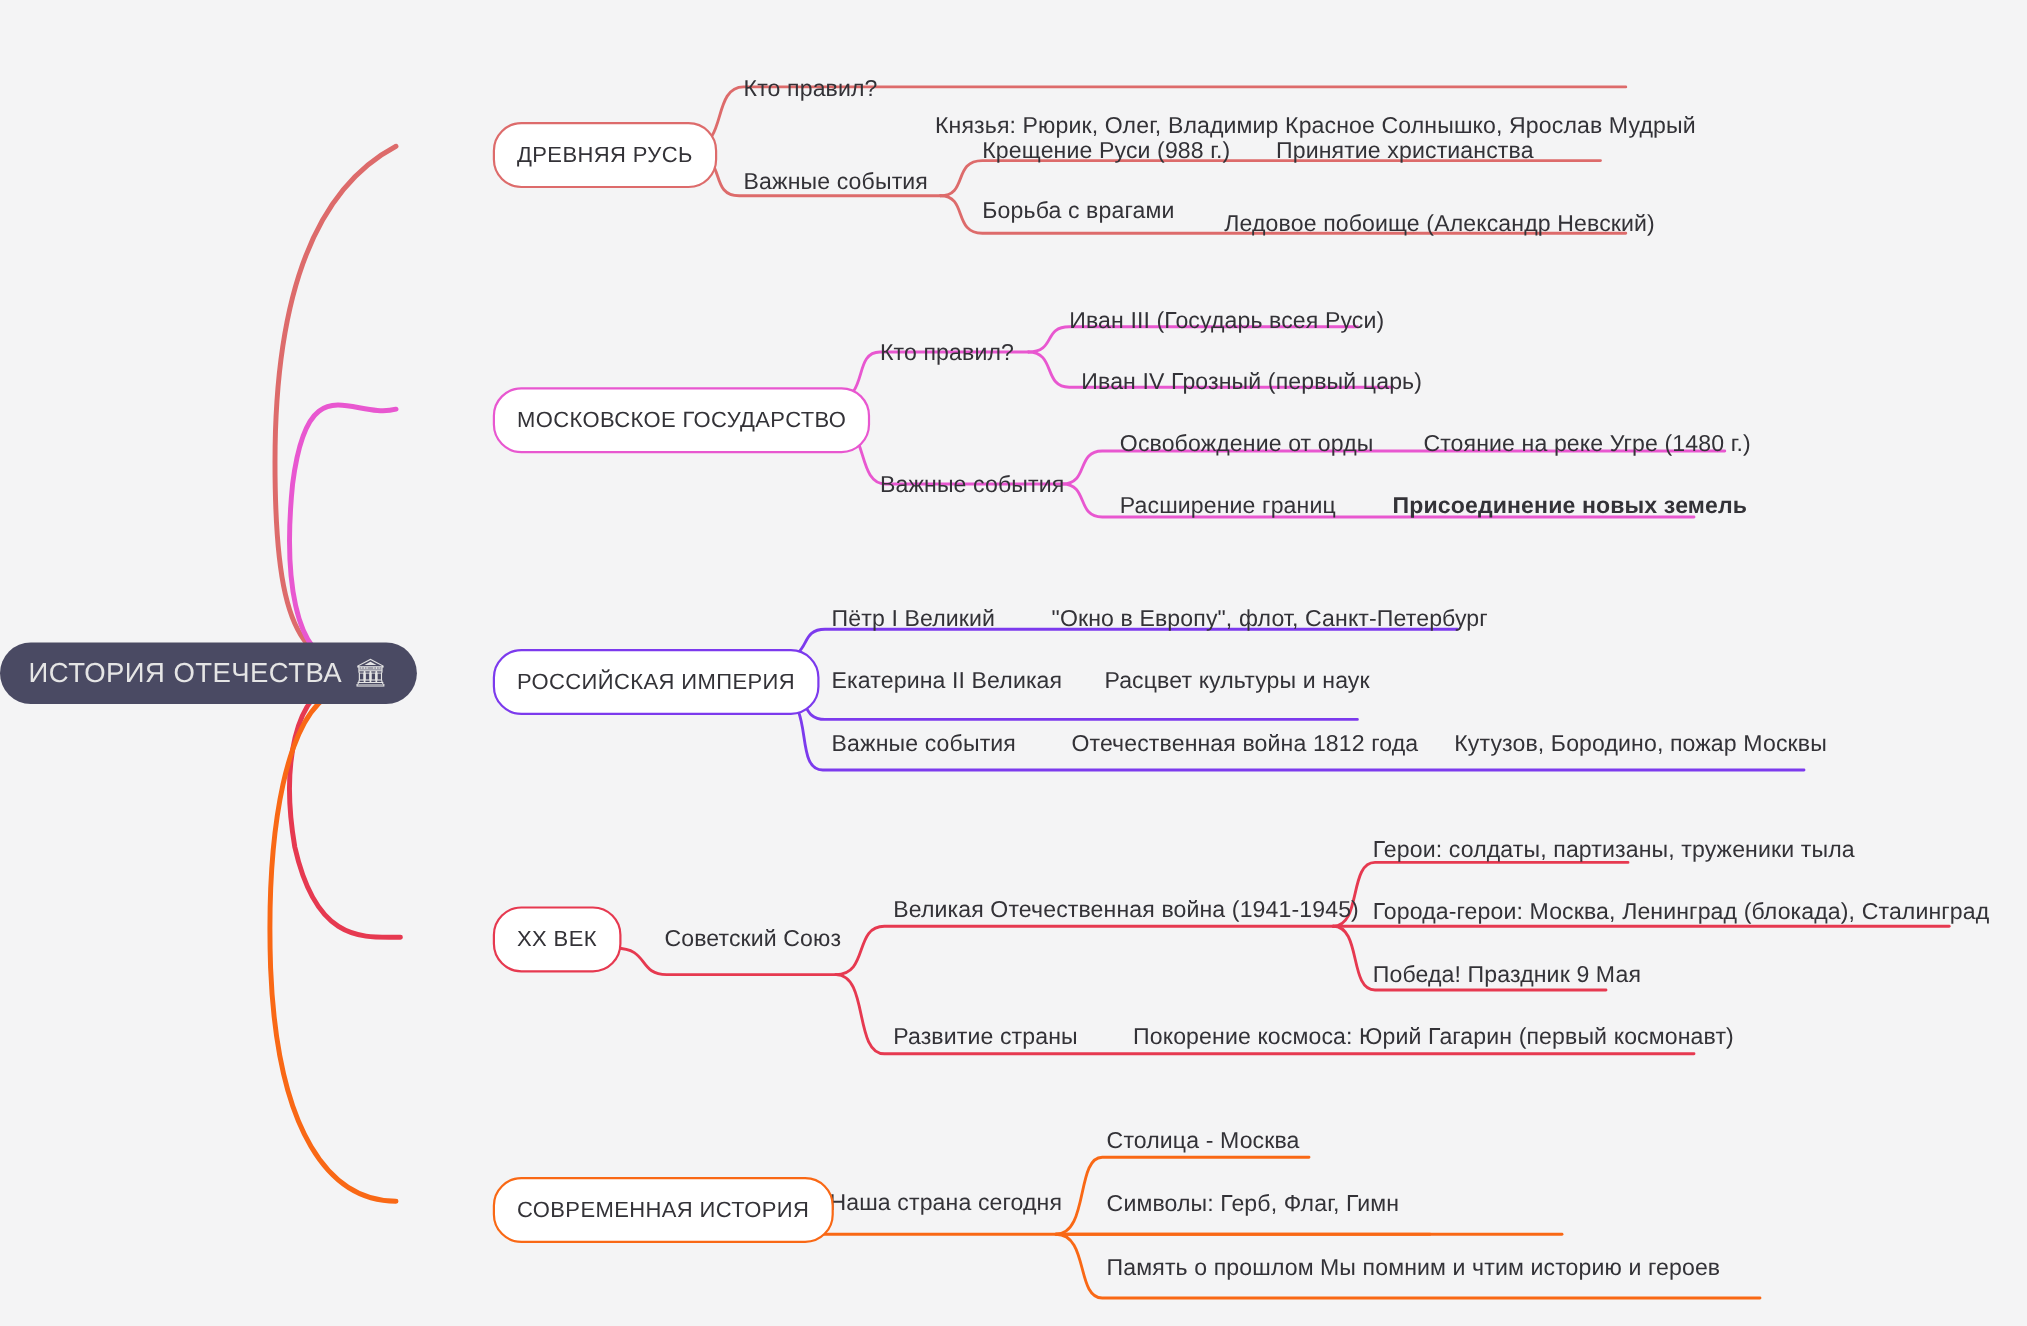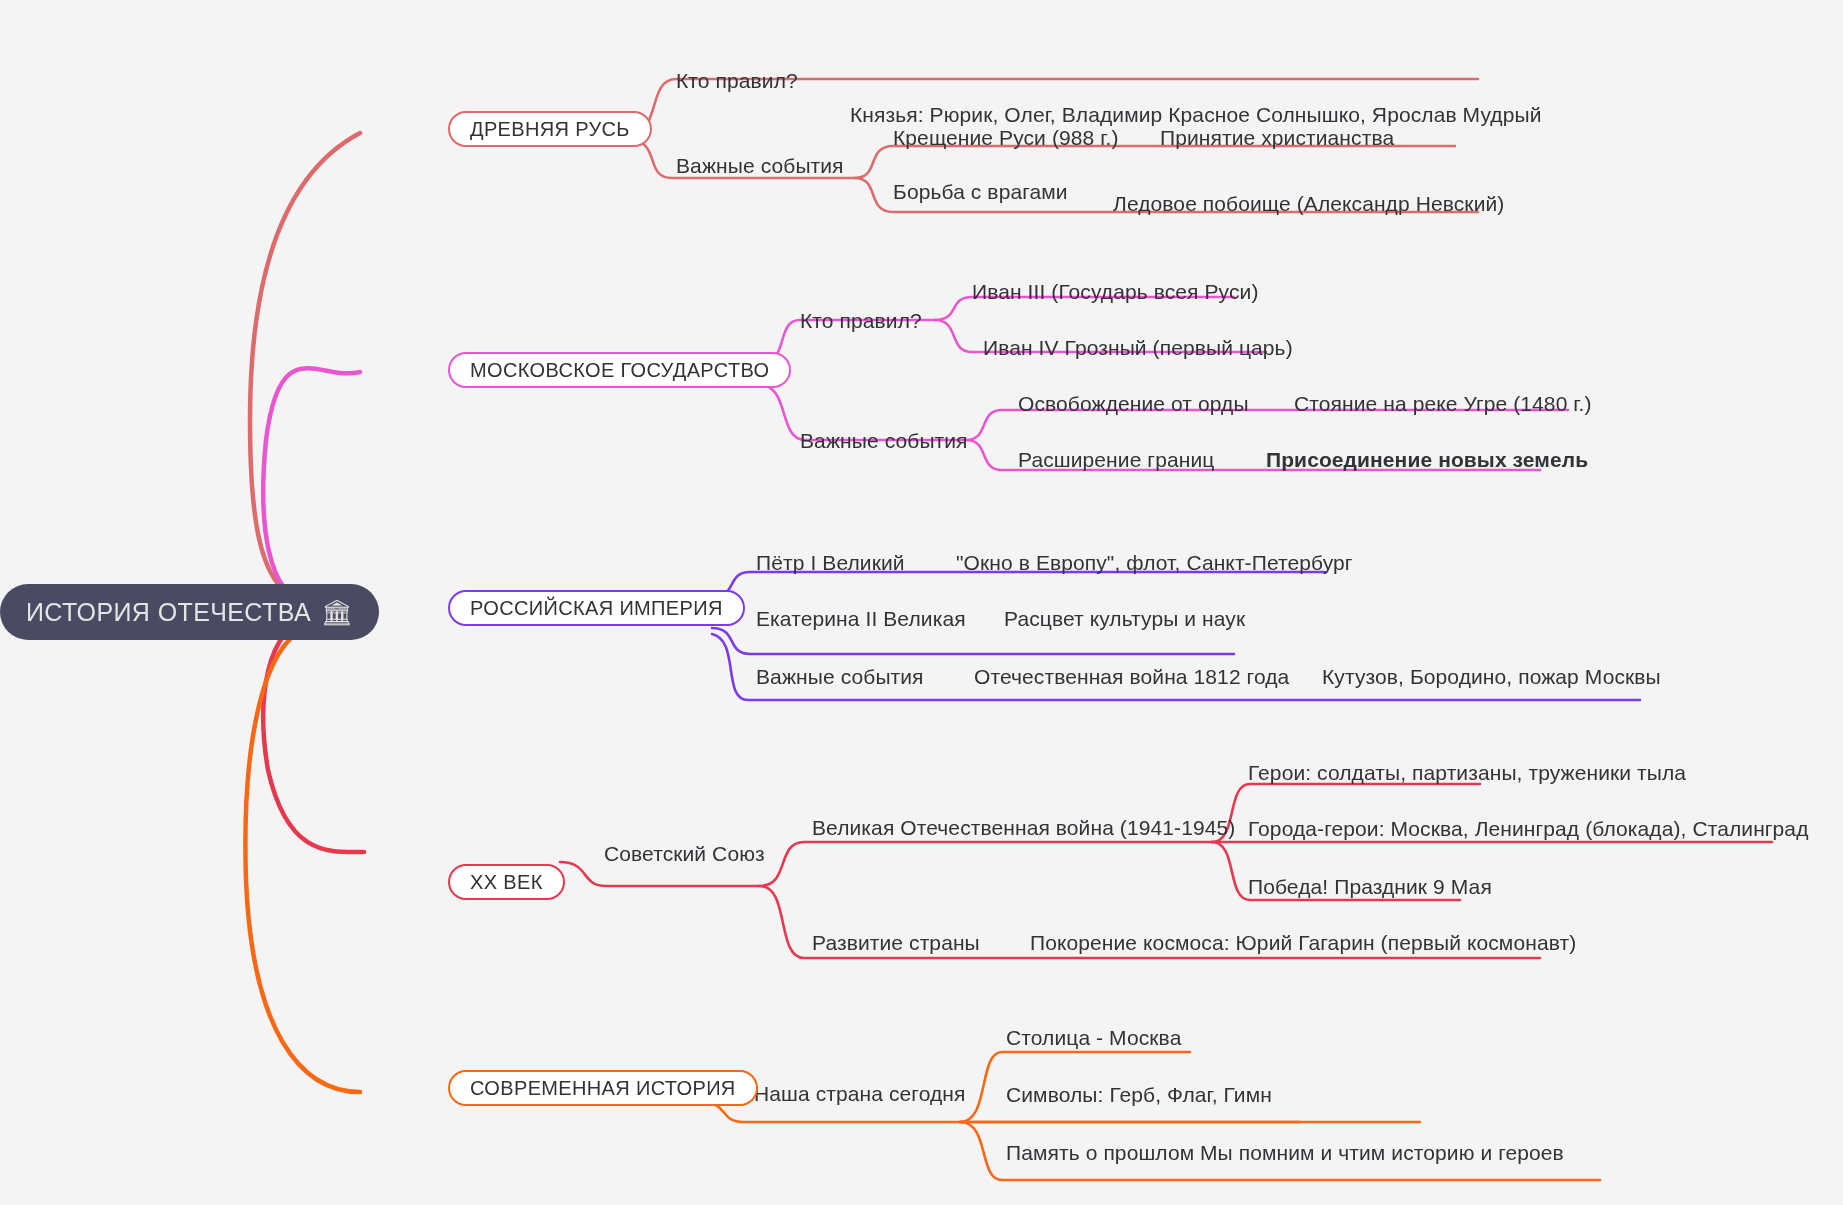--- a/index.html
+++ b/index.html
@@ -35,21 +35,21 @@
     box-sizing:border-box;
     z-index:5;
   }
   .root-icon{font-size:25px;line-height:1;}
   .branch-node{
     position:absolute;
     display:flex;align-items:center;justify-content:center;
     background:#ffffff;
     border:2.5px solid #888;
     border-radius:26px;
-    height:36px;
+    height:60px;
     padding:0 20px;
     font-size:20px;
     color:#333237;
     letter-spacing:.35px;
     box-sizing:border-box;
     z-index:4;
   }
   .leaf{z-index:3;}
 </style>
 </head>
@@ -134,21 +134,21 @@
   <span>РОССИЙСКАЯ ИМПЕРИЯ</span>
 </div>
 <div class="lbl leaf" style="left:756px;top:552px;">Пётр I Великий</div>
 <div class="lbl leaf" style="left:956px;top:552px;">"Окно в Европу", флот, Санкт-Петербург</div>
 <div class="lbl leaf" style="left:756px;top:608px;">Екатерина II Великая</div>
 <div class="lbl leaf" style="left:1004px;top:608px;">Расцвет культуры и наук</div>
 <div class="lbl leaf" style="left:756px;top:666px;">Важные события</div>
 <div class="lbl leaf" style="left:974px;top:666px;">Отечественная война 1812 года</div>
 <div class="lbl leaf" style="left:1322px;top:666px;">Кутузов, Бородино, пожар Москвы</div>
 
-<div class="branch-node" style="left:448px;top:864px;border-color:#e63950;">
+<div class="branch-node" style="left:448px;top:824px;border-color:#e63950;">
   <span>XX ВЕК</span>
 </div>
 <div class="lbl leaf" style="left:604px;top:843px;">Советский Союз</div>
 <div class="lbl leaf" style="left:812px;top:817px;">Великая Отечественная война (1941-1945)</div>
 <div class="lbl leaf" style="left:1248px;top:762px;">Герои: солдаты, партизаны, труженики тыла</div>
 <div class="lbl leaf" style="left:1248px;top:818px;">Города-герои: Москва, Ленинград (блокада), Сталинград</div>
 <div class="lbl leaf" style="left:1248px;top:876px;">Победа!  Праздник 9 Мая</div>
 <div class="lbl leaf" style="left:812px;top:932px;">Развитие страны</div>
 <div class="lbl leaf" style="left:1030px;top:932px;">Покорение космоса:  Юрий Гагарин (первый космонавт)</div>
 

